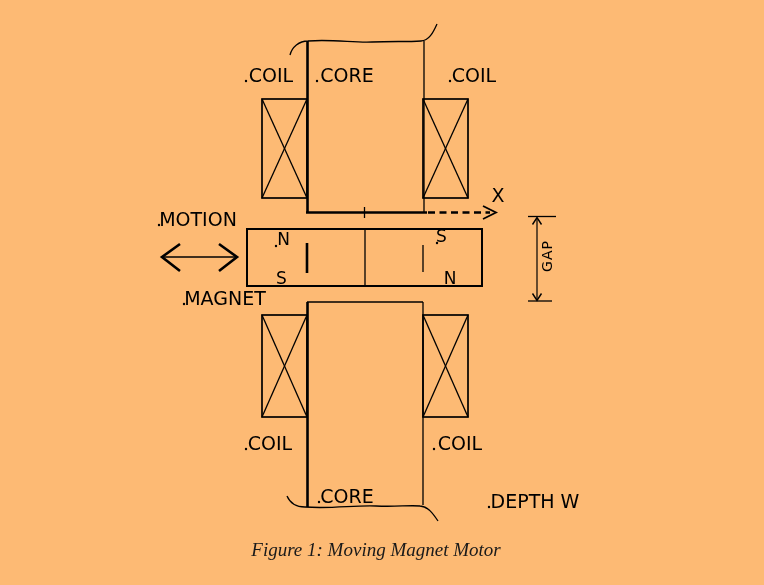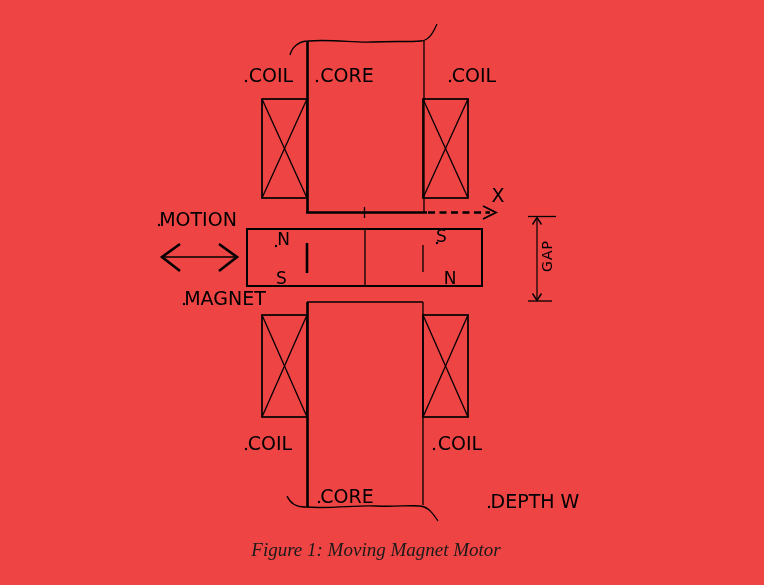--- a/index.html
+++ b/index.html
@@ -1,16 +1,16 @@
 <!DOCTYPE html>
 <html><head>
 <meta charset="utf-8">
 <style>
   html,body{margin:0;padding:0;background:#ffffff;}
-  .page{position:relative;width:764px;height:585px;background:#ef4444;overflow:hidden;}
+  .page{position:relative;width:764px;height:585px;background:#fdba74;overflow:hidden;}
   svg{position:absolute;left:0;top:0;}
   .lbl{font-family:"DejaVu Sans",sans-serif;font-size:19px;fill:#000;}
   .pole{font-family:"DejaVu Sans",sans-serif;font-size:17px;fill:#000;}
   .gap-lbl{font-family:"DejaVu Sans",sans-serif;font-size:14px;letter-spacing:1px;fill:#000;}
   .caption{font-family:"Liberation Serif","DejaVu Serif",serif;font-style:italic;font-size:19px;fill:#1a1a1a;}
   .thin{stroke:#000;stroke-width:1.3;fill:none;}
   .med{stroke:#000;stroke-width:1.7;fill:none;}
   .thick{stroke:#000;stroke-width:2.6;fill:none;}
   .m2{stroke:#000;stroke-width:2;fill:none;}
 </style>

